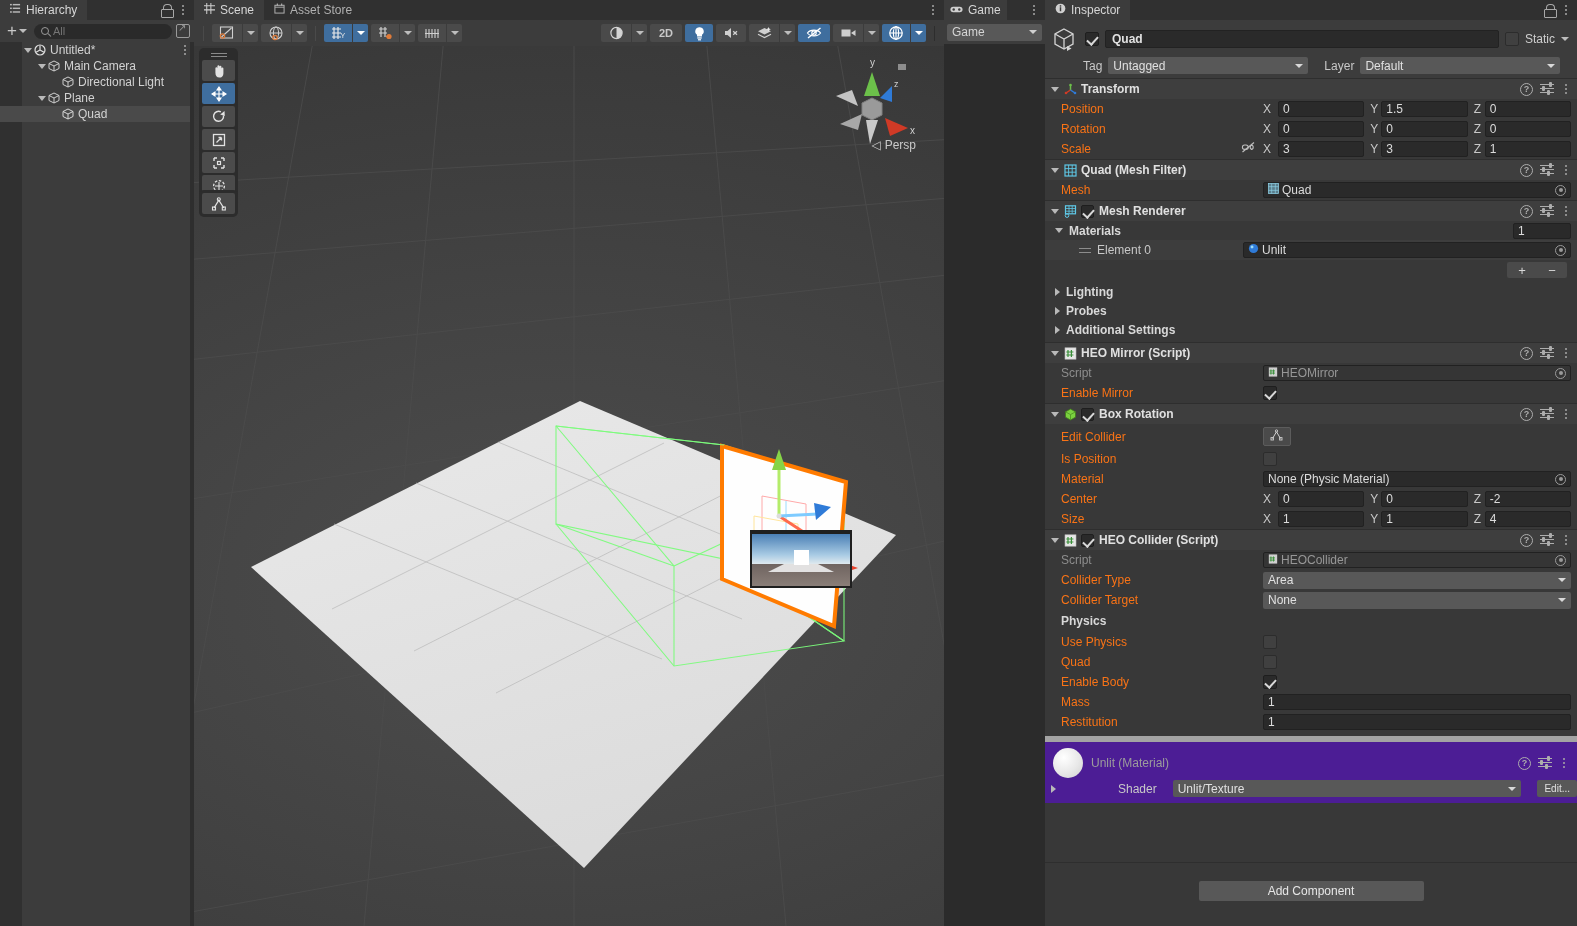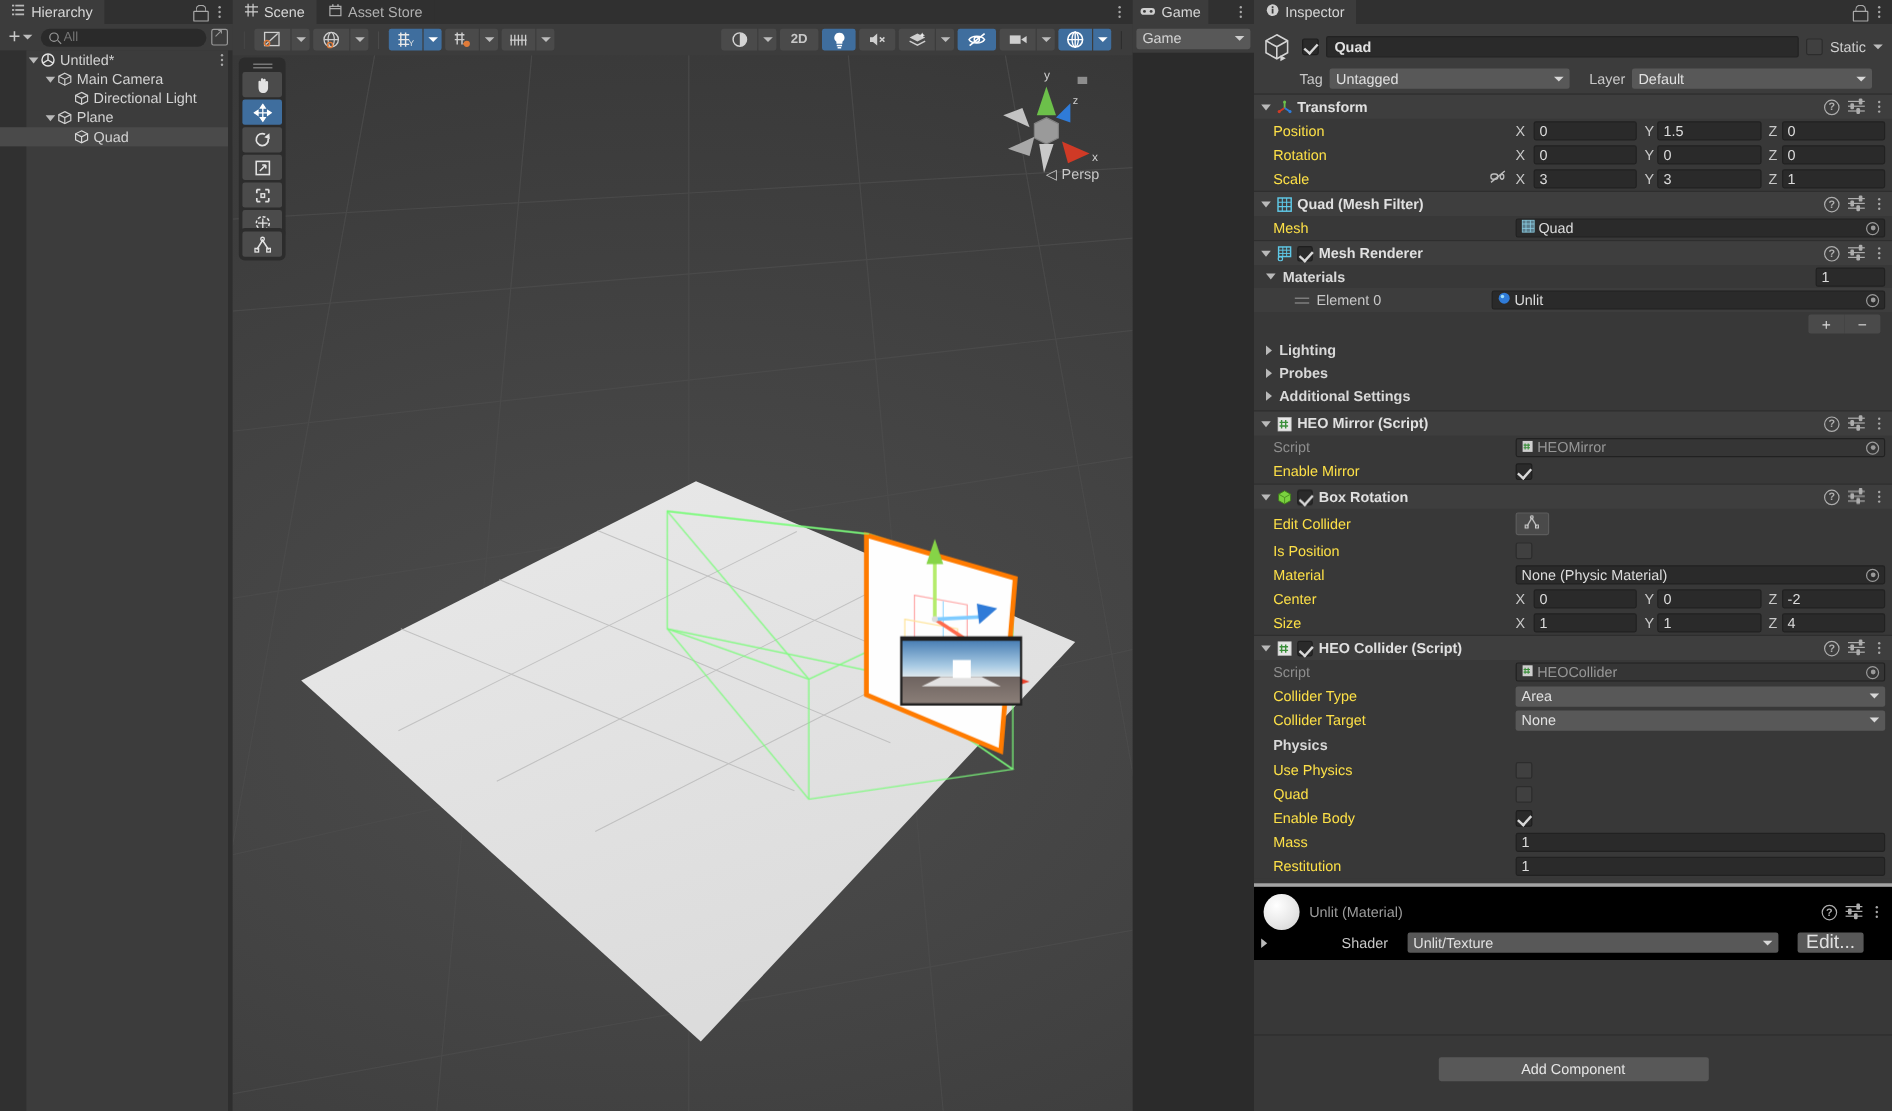--- a/index.html
+++ b/index.html
@@ -108,21 +108,21 @@
   .comp-header .hicons { margin-left:auto; display:flex; align-items:center; gap:7px; }
   .help-ic { width: 13px; height: 13px; border-radius:50%; border:1.3px solid #adadad; color:#adadad; font-size:9px; display:flex;align-items:center;justify-content:center; font-weight:bold;}
   .pre-ic { width: 14px; height: 12px; position: relative; }
   .pre-ic i { position:absolute; left:0; width: 14px; height:1.4px; background:#adadad; }
   .pre-ic i:nth-child(1){top:1px;} .pre-ic i:nth-child(2){top:5px;} .pre-ic i:nth-child(3){top:9px;}
   .pre-ic b { position:absolute; width:3px;height:5px;background:#adadad;border-radius:1px; }
   .pre-ic b:nth-child(4){left:9px; top:-1px;} .pre-ic b:nth-child(5){left:2px;top:3px;} .pre-ic b:nth-child(6){left:7px;top:7px;}
   .tri-rt { width:0;height:0;border-top:4px solid transparent;border-bottom:4px solid transparent;border-left:5px solid #b9b9b9; }
 
   .prow { height: 20px; display: flex; align-items: center; padding: 0 6px 0 16px; }
-  .prow .lbl { width: 202px; color: #fde047; font-size: 12px; flex:none; }
+  .prow .lbl { width: 202px; color: #f97316; font-size: 12px; flex:none; }
   .prow .lbl.dim { color: #8d8d8d; }
   .prow .lbl.bold { font-weight: bold; color: #d8d8d8; }
   .vec { display:flex; flex:1; gap: 2px; align-items:center; }
   .vec .ax { color:#c8c8c8; width: 13px; text-align: left; font-size: 12px; flex:none; }
   .numf { flex:1; height: 16px; background: #2a2a2a; border: 1px solid #212121; border-radius: 2px; display:flex; align-items:center; padding: 0 4px; color:#dcdcdc; font-size: 12px; }
   .objf { flex:1; height: 16px; background: #2a2a2a; border: 1px solid #212121; border-radius: 2px; display:flex; align-items:center; gap:3px; padding: 0 4px; color:#dcdcdc; font-size: 12px; }
   .objf.dim { background:#353535; color:#979797; }
   .objf .target { margin-left:auto; width:11px;height:11px;border-radius:50%;border:1.3px solid #9a9a9a; display:flex;align-items:center;justify-content:center; }
   .objf .target:after { content:""; width:4px;height:4px;border-radius:50%;background:#9a9a9a;}
   .popupf { flex:1; height: 17px; background: #585858; border-radius:2px; display:flex; align-items:center; padding:0 5px; color:#e0e0e0; font-size:12px;}
@@ -134,26 +134,26 @@
 
   .matrow { height: 20px; display:flex; align-items:center; padding-left: 34px; padding-right: 6px; gap:6px; background:#3d3d3d; }
   .drag-h { width: 12px; height: 2px; border-top:1px solid #8d8d8d; border-bottom:1px solid #8d8d8d; height:5px; flex:none;}
   .plusminus { display:flex; justify-content:flex-end; padding: 2px 10px 4px 0; }
   .pm { width: 30px; height: 16px; background: #4a4a4a; display:flex;align-items:center;justify-content:center;color:#d8d8d8; font-size:13px;}
   .pm:first-child { border-radius: 2px 0 0 2px; }
   .pm:last-child { border-radius: 0 2px 2px 0; }
 
   .editcol-btn { width: 28px; height: 19px; background:#4a4a4a; border:1px solid #5c5c5c; border-radius:2px; display:flex;align-items:center;justify-content:center; }
 
-  .matpanel { border-top: 3px solid #a3a3a3; background: #000000; padding: 4px 0 6px 0; position: relative; }
+  .matpanel { border-top: 6px solid #a3a3a3; background: #4c1d95; padding: 4px 0 6px 0; position: relative; }
   .mat-head { display:flex; align-items:center; gap: 8px; padding: 2px 8px 0 8px;}
   .mat-sphere { width: 30px; height: 30px; border-radius: 50%; background: radial-gradient(circle at 36% 32%, #ffffff, #e8e8e8 55%, #d0d0d0); flex:none; }
   .mat-title { color: #9c9c9c; font-size: 12px; }
-  .shader-row { display:flex; align-items:center; gap: 16px; padding: 2px 24px 0 8px; }
-  .edit-btn { height: 17px; background: #585858; border-radius:2px; padding: 0 7px; display:flex;align-items:center; color:#e0e0e0; font-size:16px;}
+  .shader-row { display:flex; align-items:center; gap: 16px; padding: 2px 0 0 8px; }
+  .edit-btn { height: 17px; background: #585858; border-radius:2px; padding: 0 7px; display:flex;align-items:center; color:#e0e0e0; font-size:10px;}
 
   #addcomp-wrap { position:absolute; left:0; right:0; bottom: 0; height: 64px; background:#383838; border-top:1px solid #2e2e2e; display:flex; align-items:flex-start; justify-content:center; padding-top: 18px;}
   #addcomp { width: 225px; height: 20px; background: #585858; border-radius:2px; display:flex; align-items:center; justify-content:center; color:#e6e6e6; font-size:12px;}
 
   .scrollbar-v { position:absolute; right:0; top:0; width: 4px; height: 100%; }
 </style>
 </head>
 <body>
 
 <div id="app">

